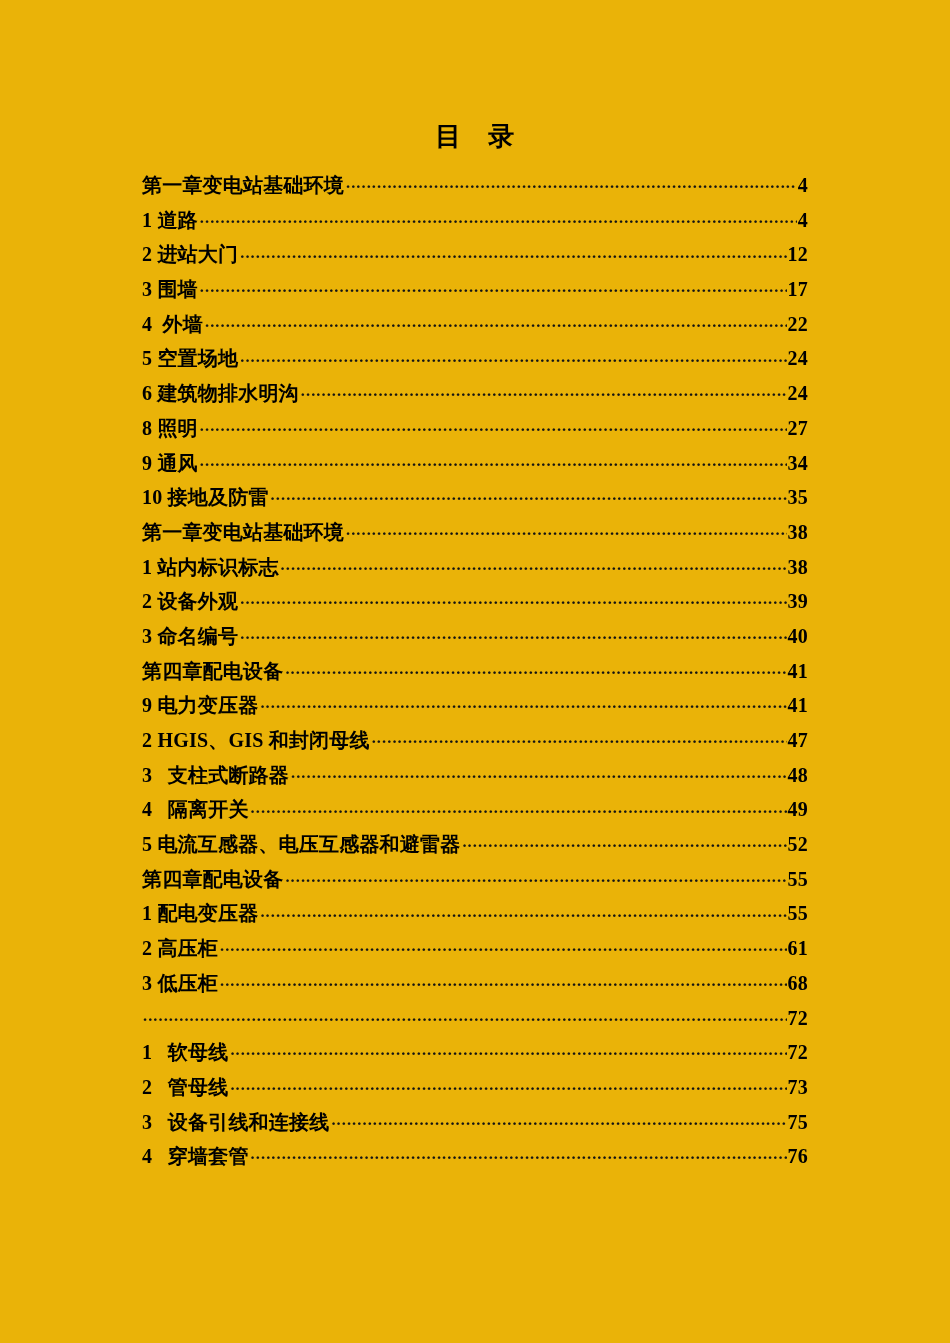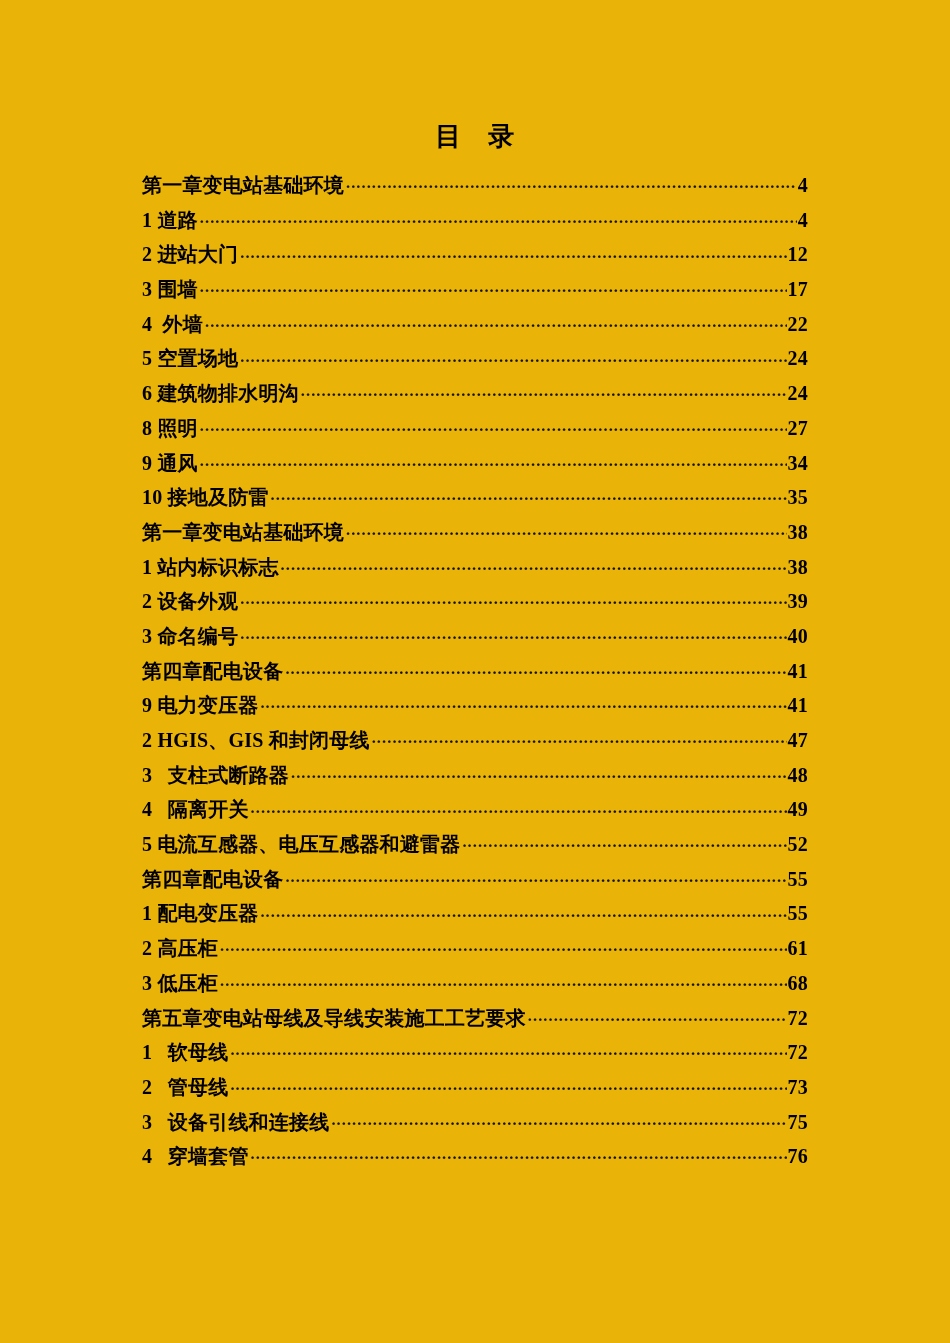--- a/index.html
+++ b/index.html
@@ -112,20 +112,20 @@
       <div class="toc-entry"><span class="toc-label">第四章配电设备</span><span class="toc-leader"></span><span class="toc-page">41</span></div>
       <div class="toc-entry"><span class="toc-label">9 电力变压器</span><span class="toc-leader"></span><span class="toc-page">41</span></div>
       <div class="toc-entry"><span class="toc-label">2 HGIS、GIS 和封闭母线</span><span class="toc-leader"></span><span class="toc-page">47</span></div>
       <div class="toc-entry"><span class="toc-label">3   支柱式断路器</span><span class="toc-leader"></span><span class="toc-page">48</span></div>
       <div class="toc-entry"><span class="toc-label">4   隔离开关</span><span class="toc-leader"></span><span class="toc-page">49</span></div>
       <div class="toc-entry"><span class="toc-label">5 电流互感器、电压互感器和避雷器</span><span class="toc-leader"></span><span class="toc-page">52</span></div>
       <div class="toc-entry"><span class="toc-label">第四章配电设备</span><span class="toc-leader"></span><span class="toc-page">55</span></div>
       <div class="toc-entry"><span class="toc-label">1 配电变压器</span><span class="toc-leader"></span><span class="toc-page">55</span></div>
       <div class="toc-entry"><span class="toc-label">2 高压柜</span><span class="toc-leader"></span><span class="toc-page">61</span></div>
       <div class="toc-entry"><span class="toc-label">3 低压柜</span><span class="toc-leader"></span><span class="toc-page">68</span></div>
-      <div class="toc-entry"><span class="toc-label">第五章变电站母线及导线安装施工工艺要求</span><span class="toc-leader"></span><span class="toc-page">72</span></div>
+      <div class="toc-entry"><span class="toc-leader"></span><span class="toc-page">72</span></div>
       <div class="toc-entry"><span class="toc-label">1   软母线</span><span class="toc-leader"></span><span class="toc-page">72</span></div>
       <div class="toc-entry"><span class="toc-label">2   管母线</span><span class="toc-leader"></span><span class="toc-page">73</span></div>
       <div class="toc-entry"><span class="toc-label">3   设备引线和连接线</span><span class="toc-leader"></span><span class="toc-page">75</span></div>
       <div class="toc-entry"><span class="toc-label">4   穿墙套管</span><span class="toc-leader"></span><span class="toc-page">76</span></div>
     </div>
 
 </div>
 
 </body></html>

